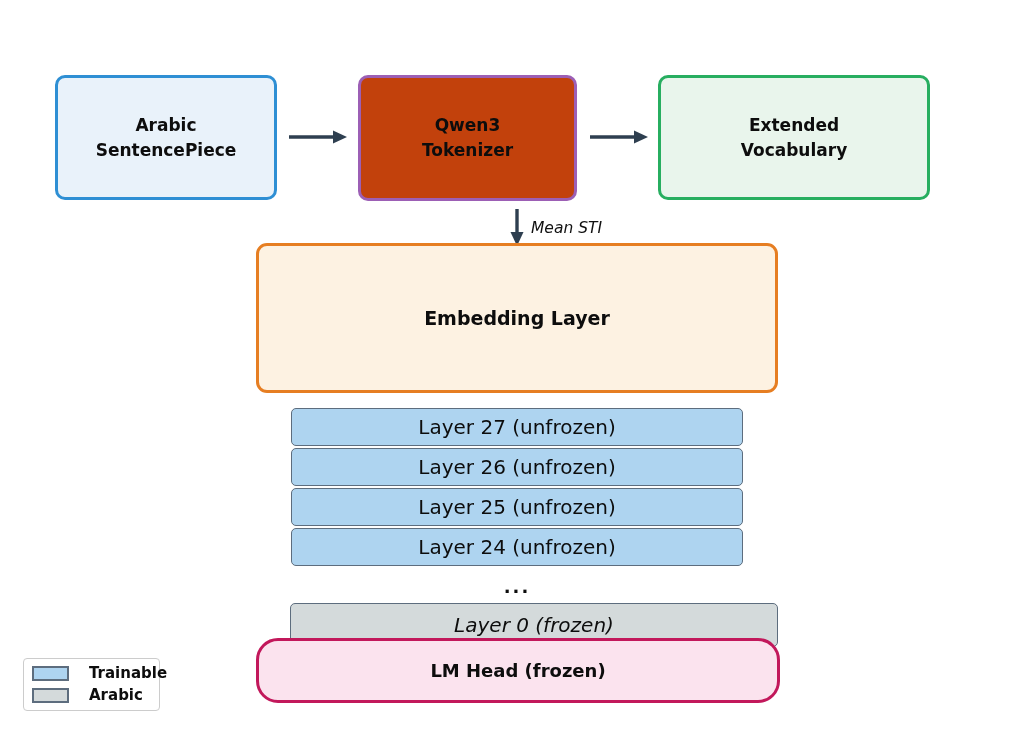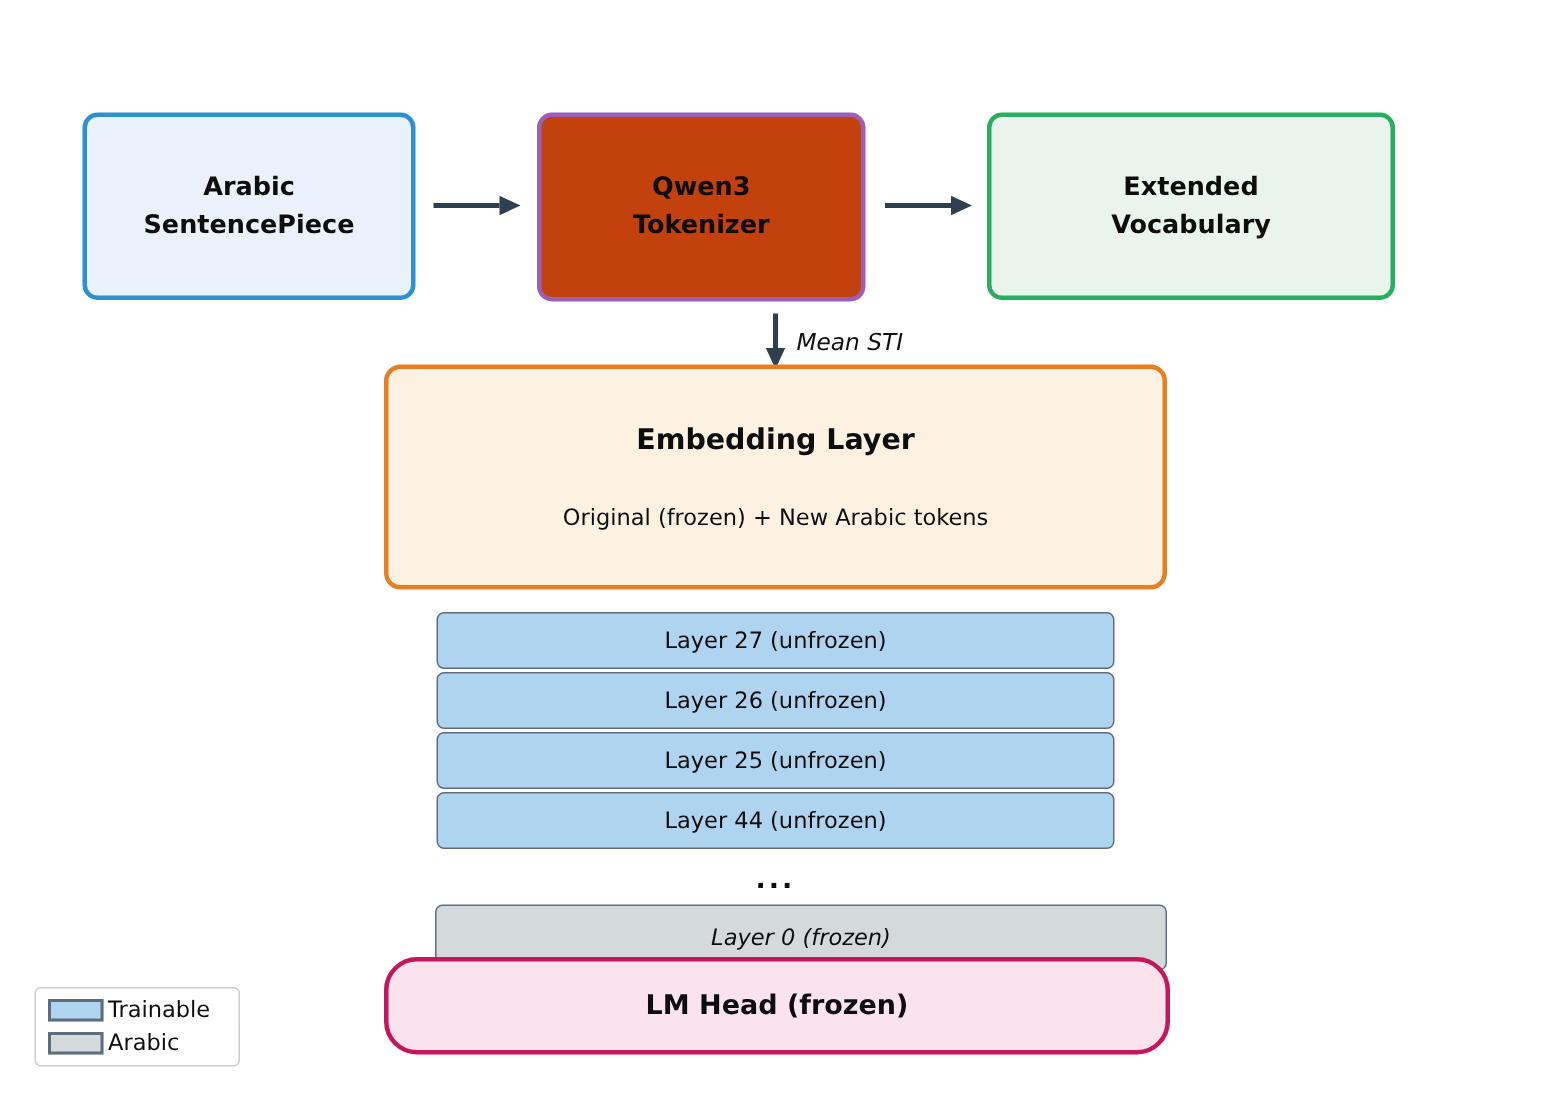--- a/index.html
+++ b/index.html
@@ -41,21 +41,21 @@
     display: flex; flex-direction: column; align-items: center; justify-content: center;
     gap: 32px; text-align: center;
   }
   #box-embedding .title { font-weight: bold; font-size: 19px; }
   #box-embedding .subtitle { font-size: 15px; }
 
   .layer-row {
     position: absolute; left: 291px; width: 452px; height: 38px;
     background: #aed4f0; border: 1.8px solid #5d6d7e; border-radius: 5px;
     display: flex; align-items: center; justify-content: center;
-    font-size: 15px;
+    font-size: 20px;
   }
   #layer-27 { top: 408px; }
   #layer-26 { top: 448px; }
   #layer-25 { top: 488px; }
   #layer-24 { top: 528px; }
 
   #stack-ellipsis {
     position: absolute; left: 291px; top: 574px; width: 452px; height: 24px;
     display: flex; align-items: center; justify-content: center;
     font-size: 18px; font-weight: bold; letter-spacing: 2px;
@@ -72,21 +72,21 @@
     display: flex; align-items: center; justify-content: center;
     font-weight: bold; font-size: 18px; z-index: 2;
   }
 
   #legend {
     position: absolute; left: 23px; top: 658px; width: 137px; height: 53px;
     background: #ffffff; border: 1.5px solid #cccccc; border-radius: 4px;
     display: flex; flex-direction: column; justify-content: center; gap: 7px;
     padding: 6px 8px; z-index: 3;
   }
-  .legend-row { display: flex; align-items: center; gap: 3px; }
+  .legend-row { display: flex; align-items: center; gap: 20px; font-weight: bold; }
   .legend-swatch { width: 37px; height: 15px; border: 2px solid #5d6d7e; flex: 0 0 auto; }
   .legend-swatch.trainable { background: #aed4f0; }
   .legend-swatch.frozen   { background: #d4dadb; }
   .legend-label { font-size: 15px; line-height: 1; }
 </style>
 </head>
 <body>
 
 <div id="canvas">
 
@@ -117,27 +117,26 @@
     <g stroke="#2e3f50" fill="#2e3f50">
       <line x1="517" y1="209" x2="517" y2="233" stroke-width="3.4"></line>
       <polygon points="510.5,232 523.5,232 517,246" stroke="none"></polygon>
     </g>
   </svg>
 
   <div id="mean-sti-label">Mean STI</div>
 
   <div id="box-embedding">
     <div class="title">Embedding Layer</div>
-    <div class="subtitle">Original (frozen) + New Arabic tokens</div>
   </div>
 
   <div class="layer-row" id="layer-27">Layer 27 (unfrozen)</div>
   <div class="layer-row" id="layer-26">Layer 26 (unfrozen)</div>
   <div class="layer-row" id="layer-25">Layer 25 (unfrozen)</div>
-  <div class="layer-row" id="layer-24">Layer 44 (unfrozen)</div>
+  <div class="layer-row" id="layer-24">Layer 24 (unfrozen)</div>
 
   <div id="stack-ellipsis">...</div>
 
   <div class="layer-row" id="layer-0">Layer 0 (frozen)</div>
 
   <div id="box-lmhead">LM Head (frozen)</div>
 
   <div id="legend">
     <div class="legend-row">
       <span class="legend-swatch trainable"></span>

